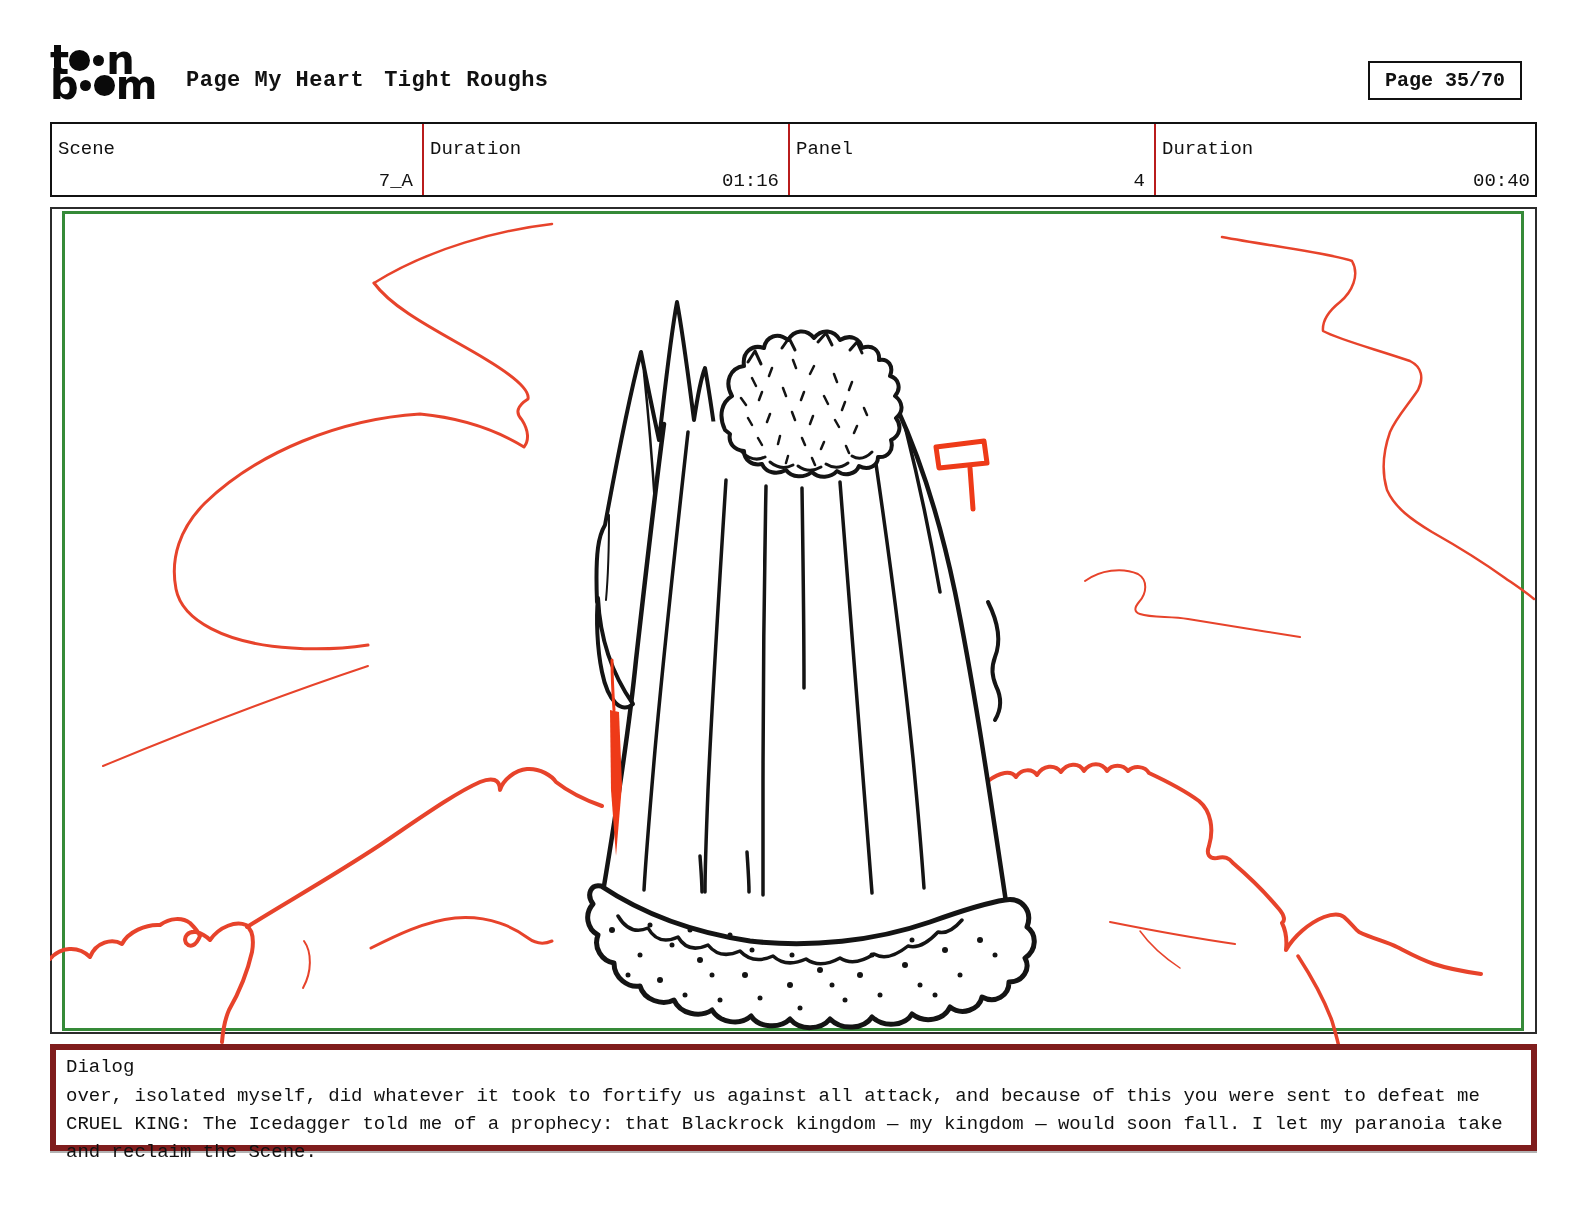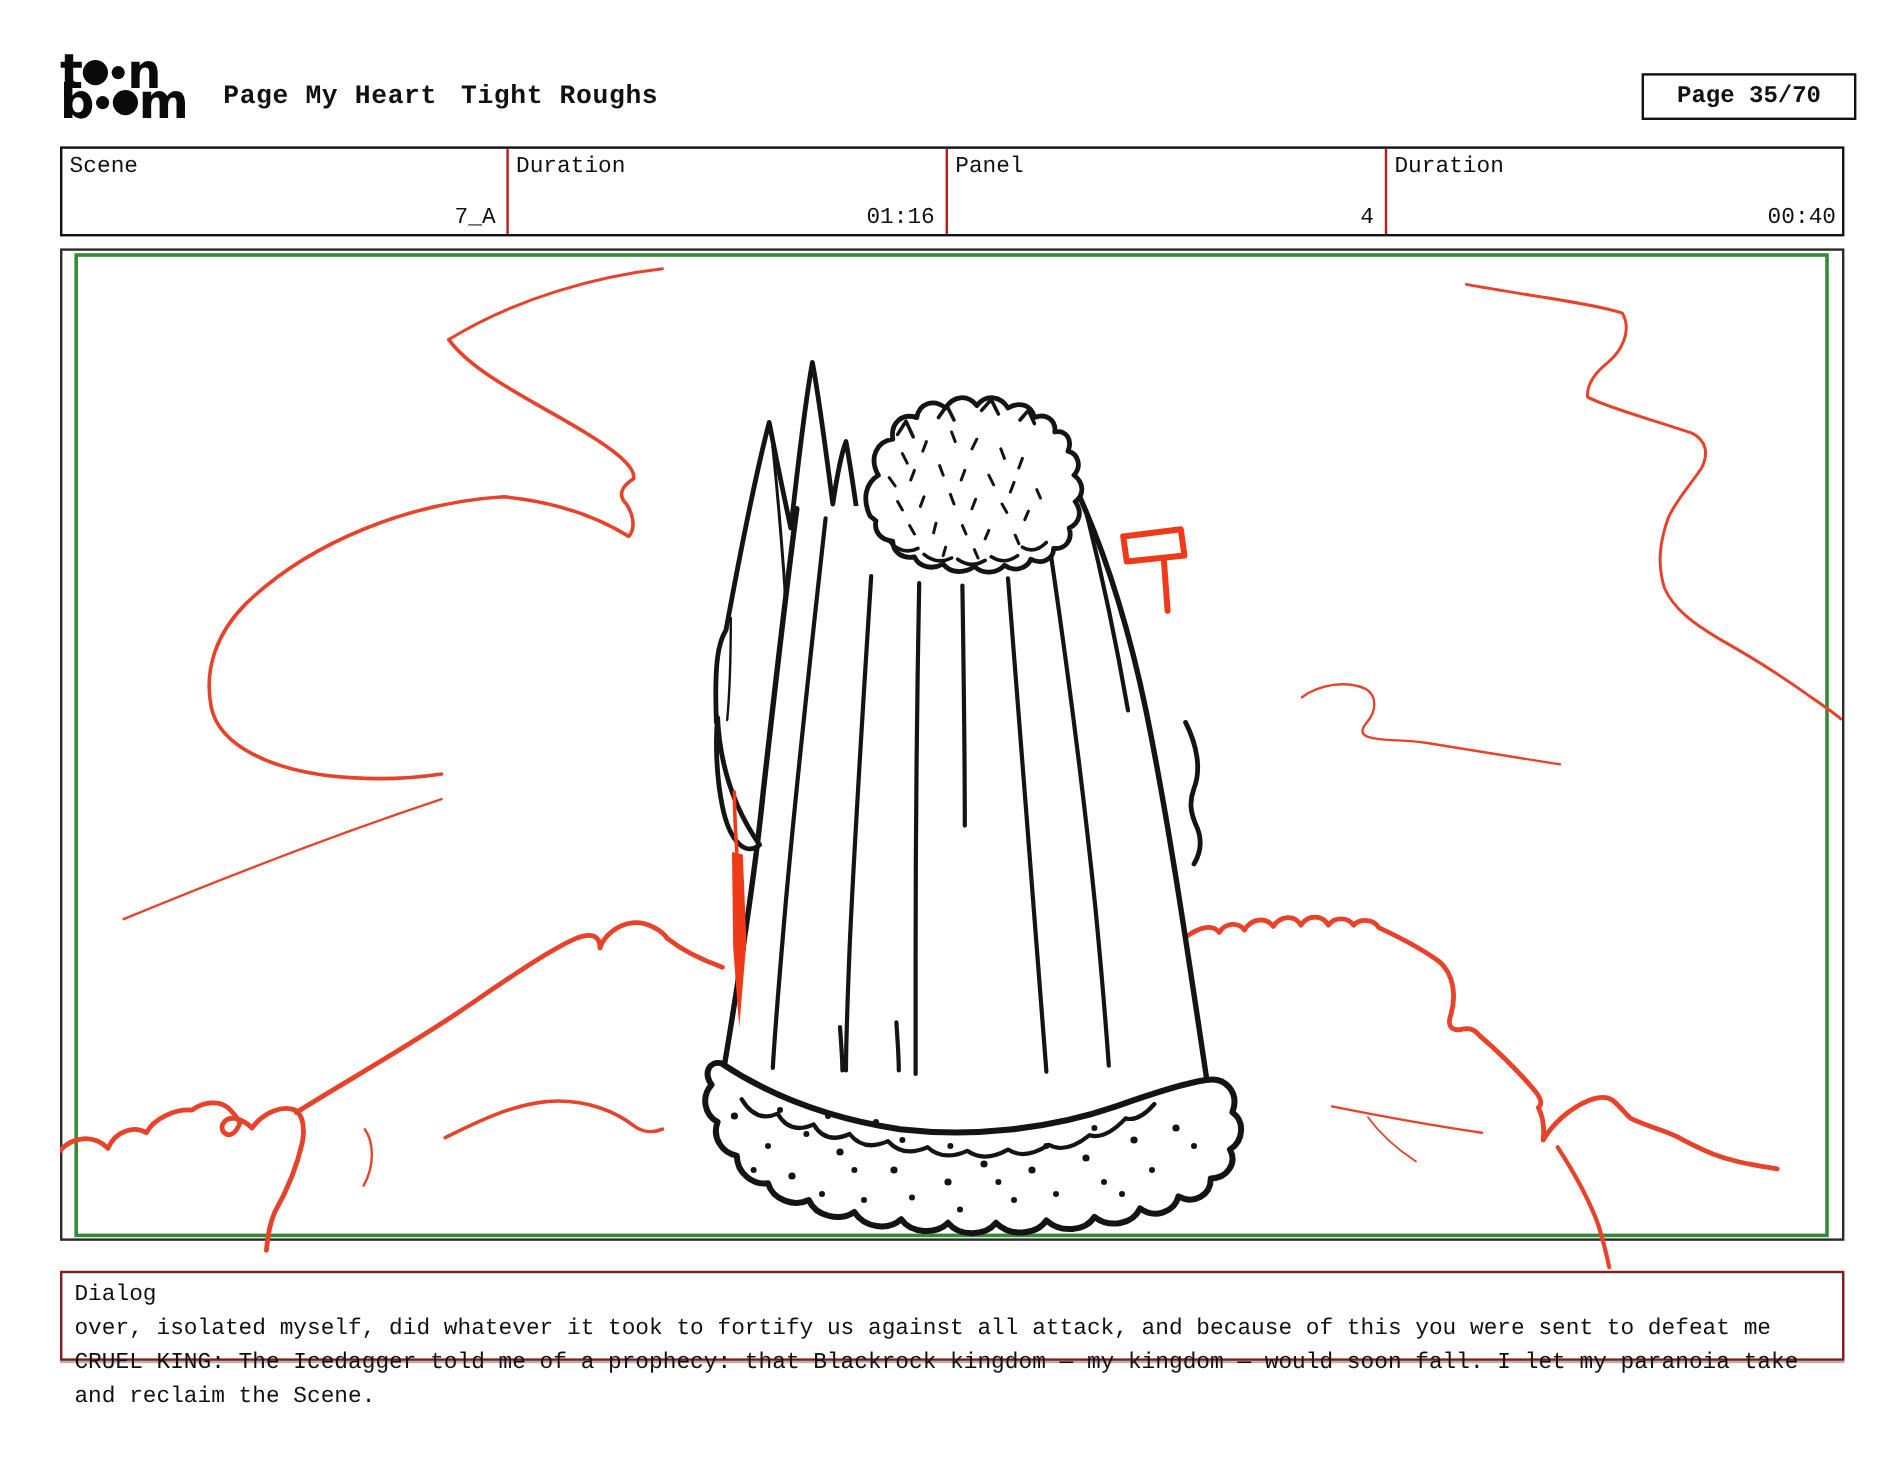--- a/index.html
+++ b/index.html
@@ -11,41 +11,41 @@
   .logo{position:absolute;left:50px;top:44px;}
   .logo-line{display:flex;align-items:center;font-family:"DejaVu Sans",sans-serif;
     font-weight:bold;font-size:40px;line-height:32px;color:#0a0a0a;letter-spacing:-1px;}
   .logo-line2{margin-top:-7px;}
   .dot{border-radius:50%;background:#0a0a0a;display:inline-block;}
   .dot-lg{width:21px;height:21px;margin:0 1px;}
   .dot-sm{width:11px;height:11px;margin:0 2px;}
   .header-title{position:absolute;left:186px;top:68px;font-weight:bold;font-size:22px;
     letter-spacing:0.5px;white-space:nowrap;}
   .header-subtitle{margin-left:20px;}
-  .page-box{position:absolute;left:1368px;top:61px;width:179px;height:39px;border:2px solid #111;
+  .page-box{position:absolute;left:1368px;top:61px;width:154px;height:39px;border:2px solid #111;
     box-sizing:border-box;display:flex;align-items:center;justify-content:center;
     font-weight:bold;font-size:20px;}
   
   .info-table{position:absolute;left:50px;top:122px;width:1487px;height:75px;
     display:grid;grid-template-columns:370px 366px 366px 385px;
     border:2px solid #111;box-sizing:border-box;background:#fff;}
   .info-cell{position:relative;border-left:2px solid #b91c1c;}
   .info-cell:first-child{border-left:none;}
-  .info-label{position:absolute;top:3px;left:6px;font-size:19px;}
+  .info-label{position:absolute;top:14px;left:6px;font-size:19px;}
   .info-value{position:absolute;bottom:3px;right:9px;font-size:19px;}
   
   .panel-frame{position:absolute;left:50px;top:207px;width:1487px;height:827px;
     border:2px solid #2b2b2b;box-sizing:border-box;background:#fff;}
   .panel-green{position:absolute;left:62px;top:211px;width:1462px;height:820px;
     border:3px solid #358a38;box-sizing:border-box;}
   .artwork{position:absolute;left:50px;top:207px;width:1487px;height:853px;pointer-events:none;}
   
-  .dialog-box{position:absolute;left:50px;top:1044px;width:1487px;height:75px;
-    border:2px solid #7f1d1d;box-sizing:border-box;background:#fff;
-    box-shadow:0 2px 0 rgba(0,0,0,0.30);padding:4px 12px 0 10px;margin-top:15px;}
+  .dialog-box{position:absolute;left:50px;top:1044px;width:1487px;height:107px;
+    border:6px solid #7f1d1d;box-sizing:border-box;background:#fff;
+    box-shadow:0 2px 0 rgba(0,0,0,0.30);padding:4px 12px 0 10px;}
   .dialog-label{font-size:19px;margin:2px 0 4px 0;}
   .dialog-line{font-size:19px;line-height:28px;white-space:pre;}
 </style>
 </head>
 <body>
 
 <div class="logo">
   <div class="logo-line">
     <span>t</span>
     <span class="dot dot-lg"></span>

